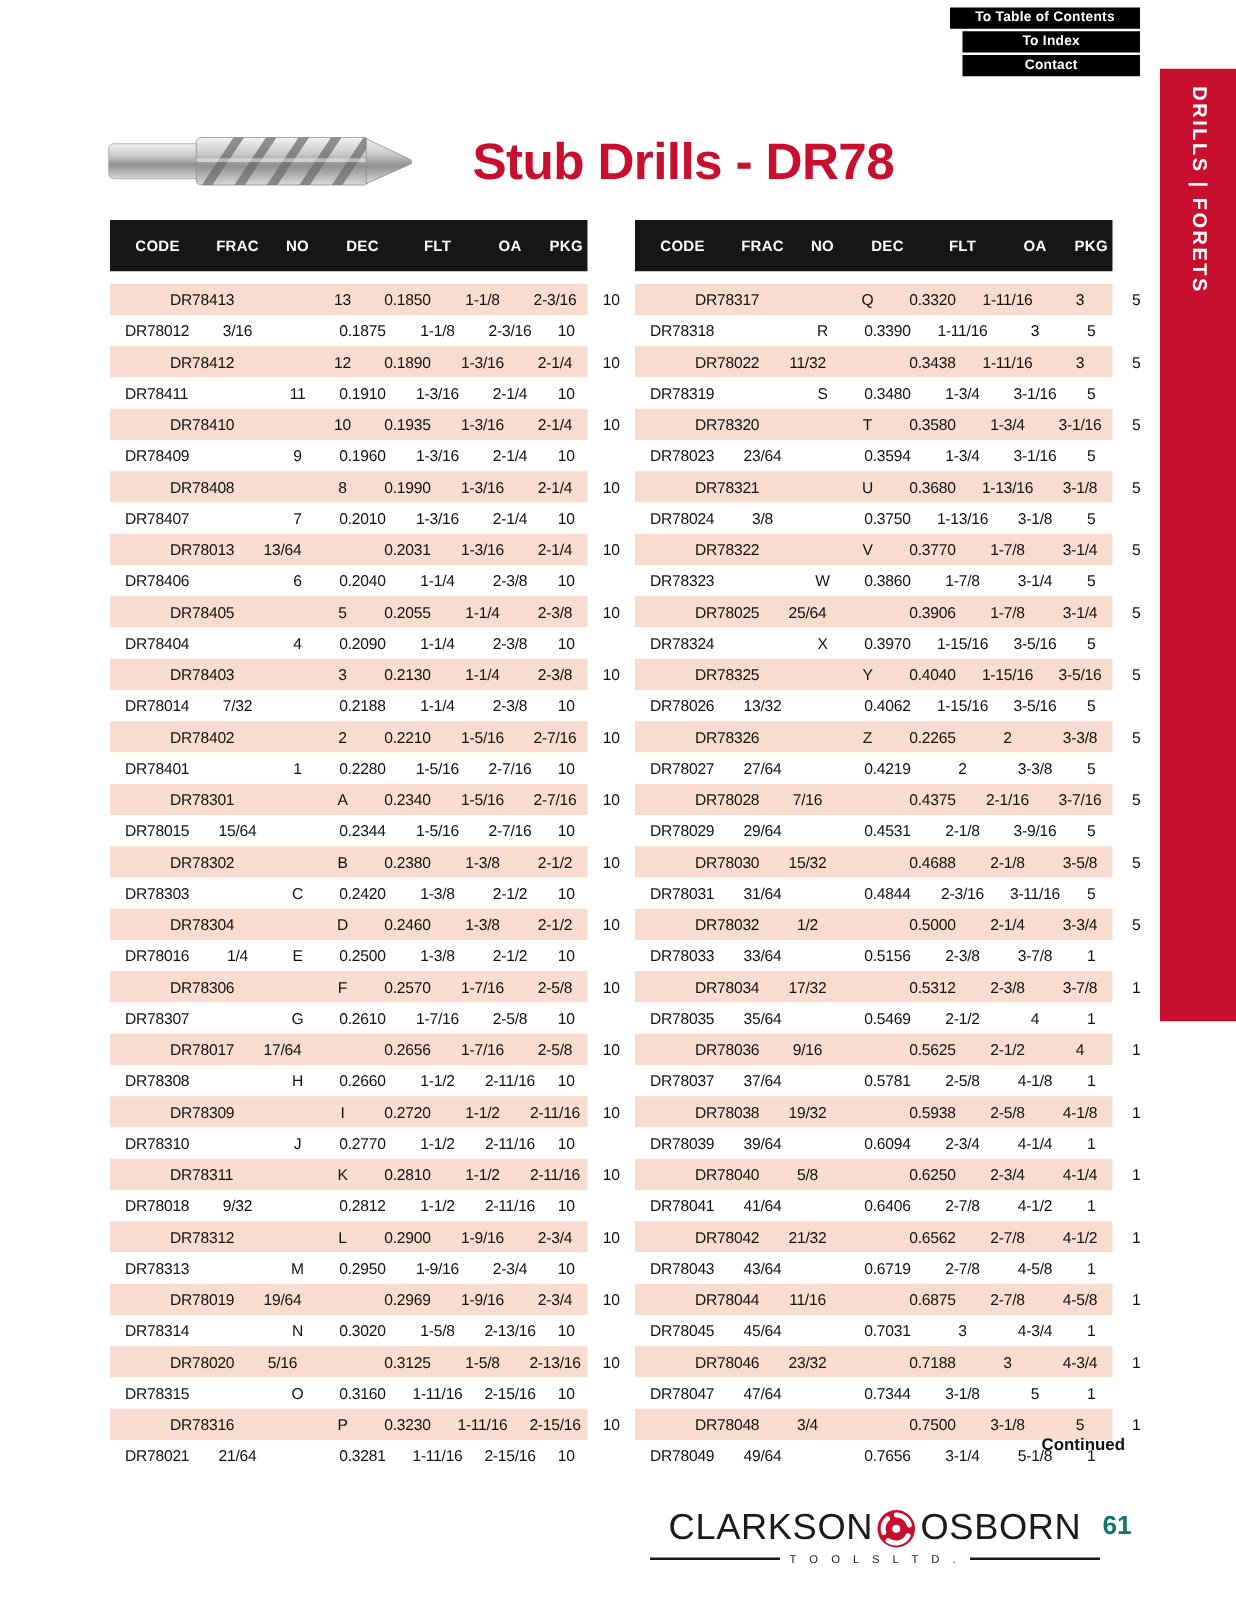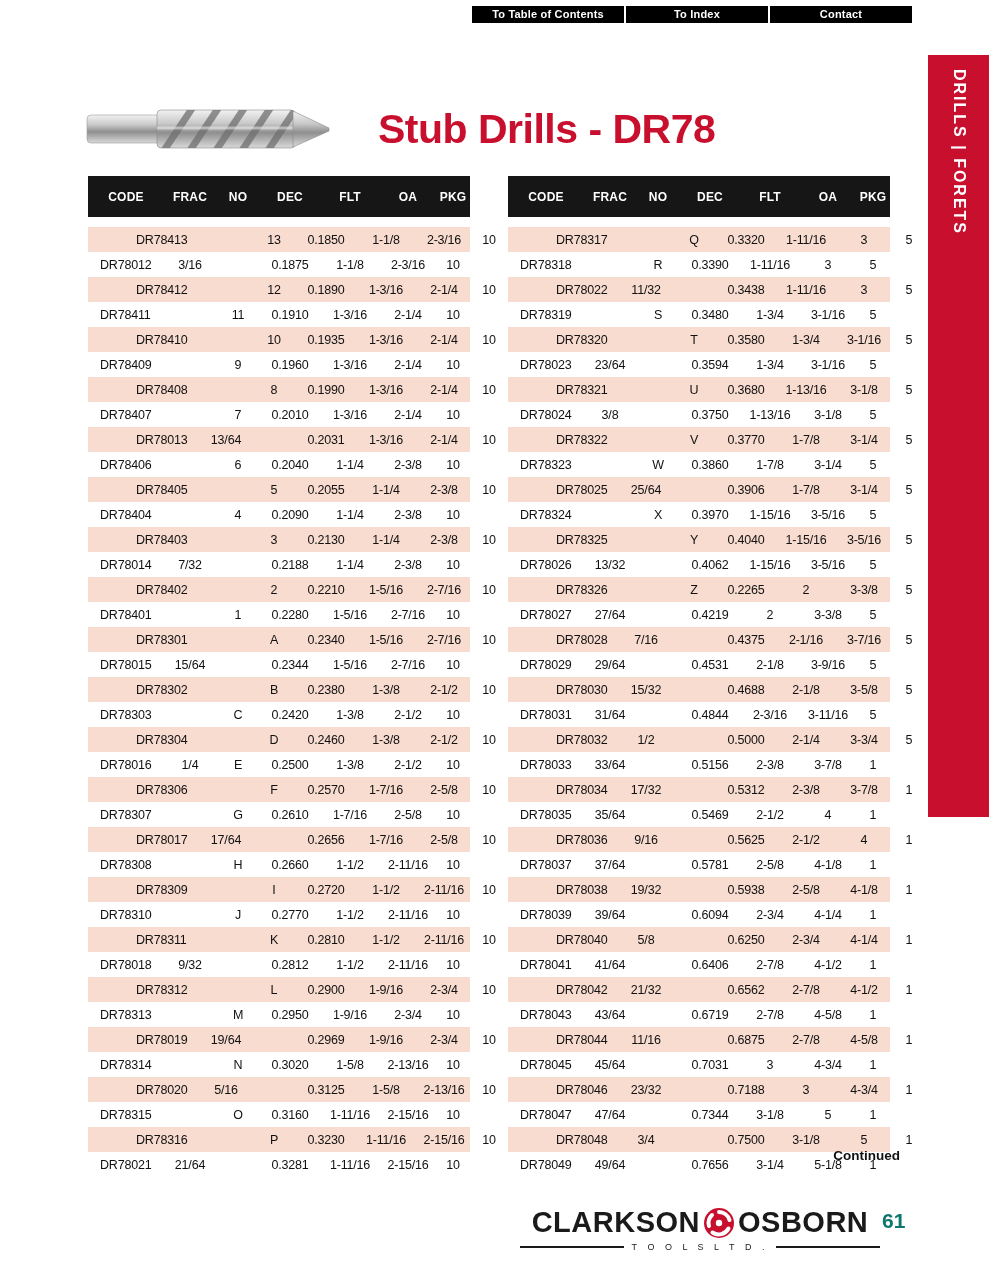--- a/index.html
+++ b/index.html
@@ -8,21 +8,21 @@
     --black:#161616;
   }
   *{box-sizing:border-box;margin:0;padding:0;}
   body{background:#888;font-family:"Liberation Sans",sans-serif;}
   .page{
     position:relative;width:989px;height:1280px;background:#fff;
     overflow:hidden;margin:0 auto;color:#111;
   }
 
   
-  .nav-buttons{position:absolute;top:6px;right:77px;display:flex;flex-direction:row;align-items:flex-end;gap:2px;}
+  .nav-buttons{position:absolute;top:6px;right:77px;display:flex;flex-direction:column;align-items:flex-end;gap:2px;}
   .nav-btn{
     background:#000;color:#fff;font-size:11px;font-weight:bold;
     text-align:center;padding:2px 10px 3px;min-width:142px;cursor:pointer;
     letter-spacing:.2px;
   }
   .nav-btn.wide{min-width:152px;}
 
   
   .side-tab{
     position:absolute;top:55px;right:0;width:61px;height:762px;
@@ -63,21 +63,21 @@
 
   
   .continued{
     position:absolute;top:1148px;right:89px;font-size:13.5px;font-weight:bold;
   }
 
   
   .footer-logo{position:absolute;left:520px;top:1206px;width:360px;text-align:center;}
   .wordmark{display:flex;align-items:center;justify-content:center;gap:2px;}
   .wordmark .wm-text{
-    font-size:29px;font-weight:700;color:#1a1a1a;letter-spacing:.5px;white-space:nowrap;
+    font-size:29px;font-weight:400;color:#1a1a1a;letter-spacing:.5px;white-space:nowrap;
   }
   .logo-icon{flex:0 0 auto;margin:0 1px;}
   .logo-sub{display:flex;align-items:center;gap:8px;margin-top:3px;}
   .logo-sub .rule{flex:1;height:2px;background:#1a1a1a;}
   .logo-sub .sub-text{font-size:9px;font-weight:normal;letter-spacing:4px;color:#1a1a1a;white-space:nowrap;}
 
   .page-number{
     position:absolute;left:882px;top:1209px;font-size:21px;font-weight:bold;color:#0f766e;
   }
 </style>

